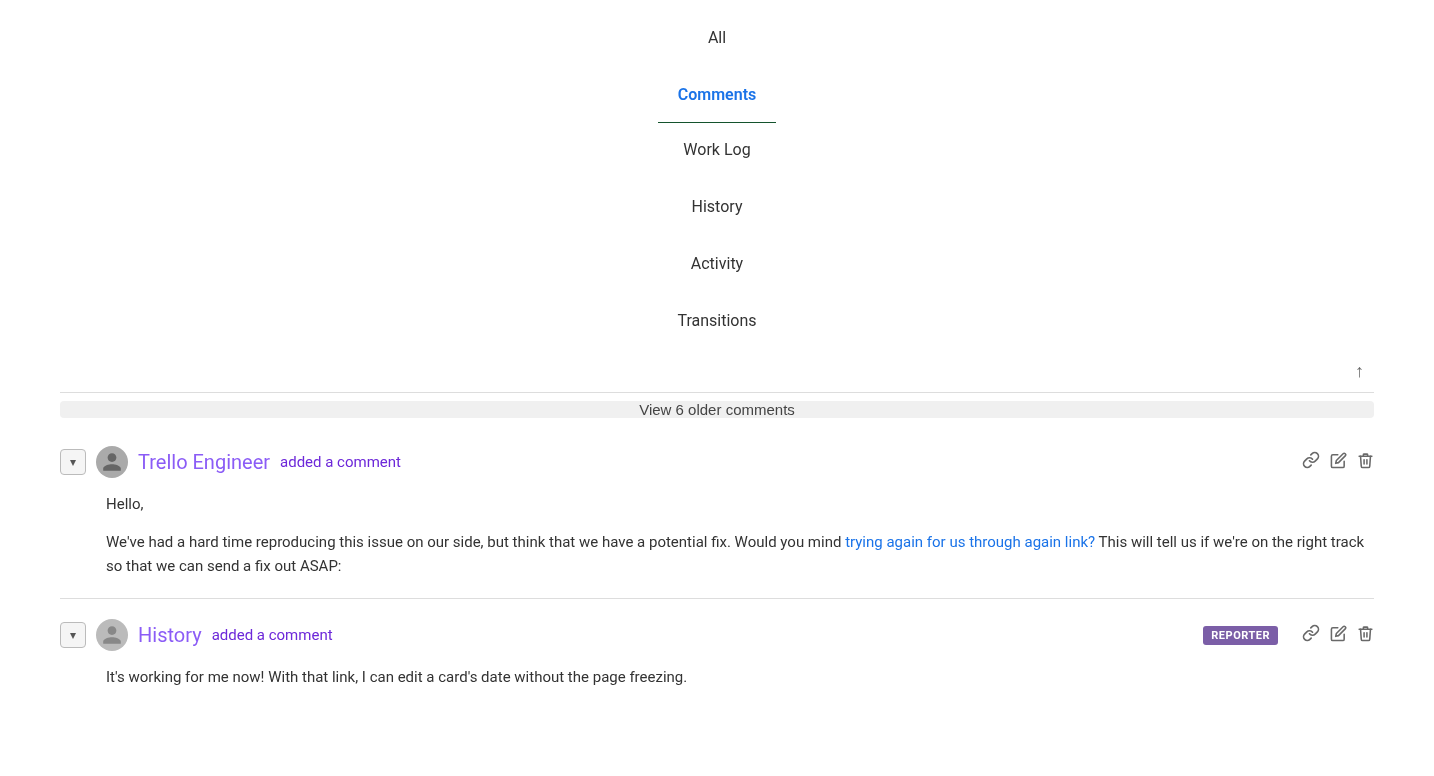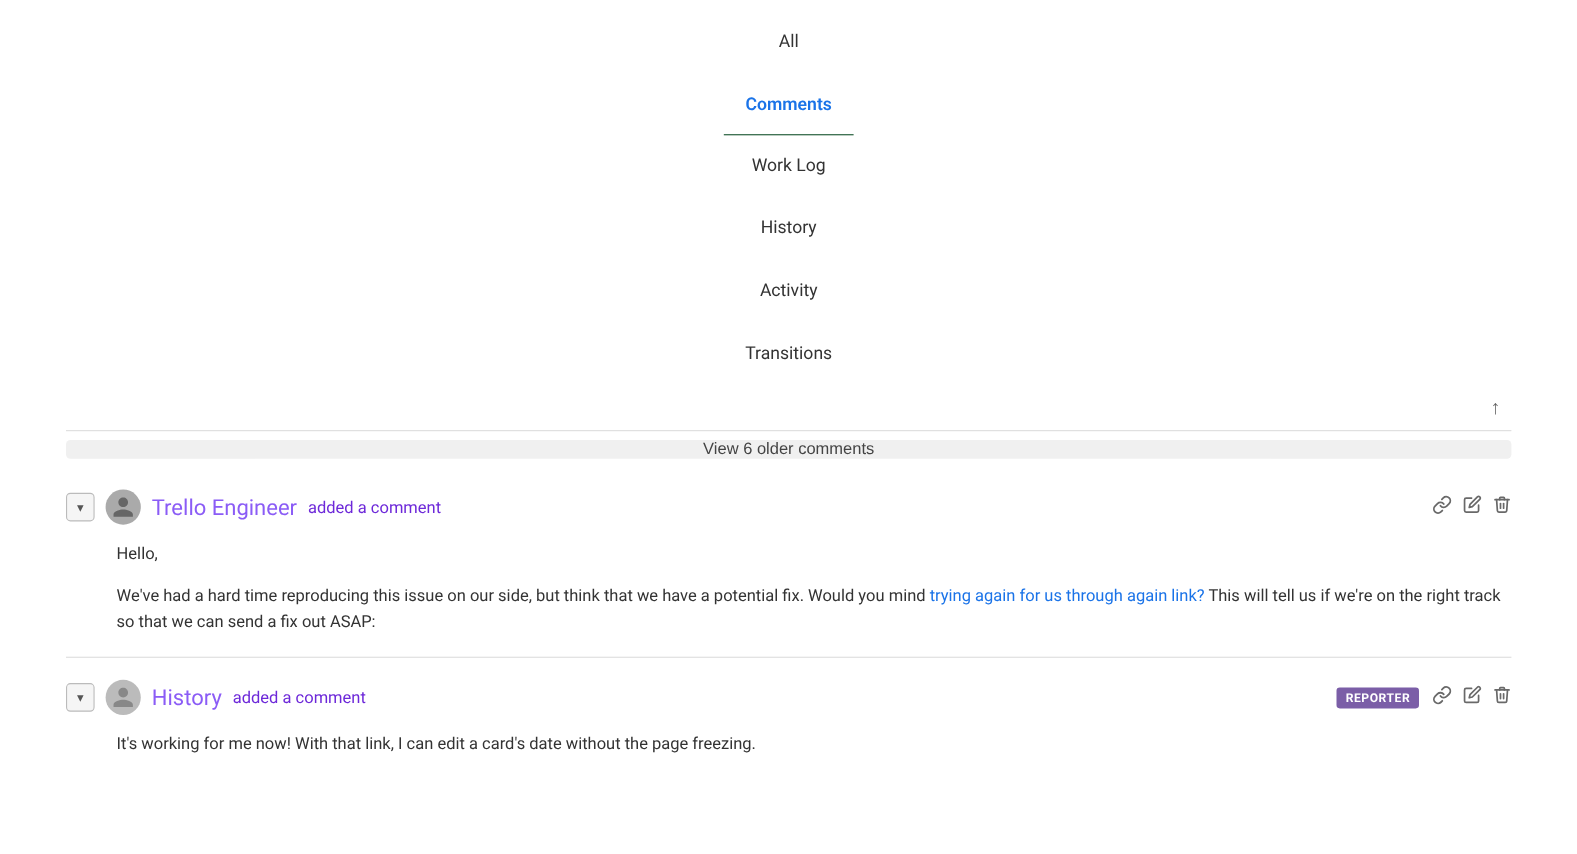--- a/index.html
+++ b/index.html
@@ -121,21 +121,21 @@
       cursor: pointer;
       text-decoration: none;
     }
     .comment-action-text {
       color: #6d28d9;
       font-size: 15px;
     }
     .comment-header-right {
       display: flex;
       align-items: center;
-      gap: 12px;
+      gap: 24px;
     }
     .reporter-badge {
       background: #7b5ea7;
       color: #fff;
       font-size: 11px;
       font-weight: 700;
       padding: 3px 8px;
       border-radius: 3px;
       letter-spacing: 0.5px;
       text-transform: uppercase;

